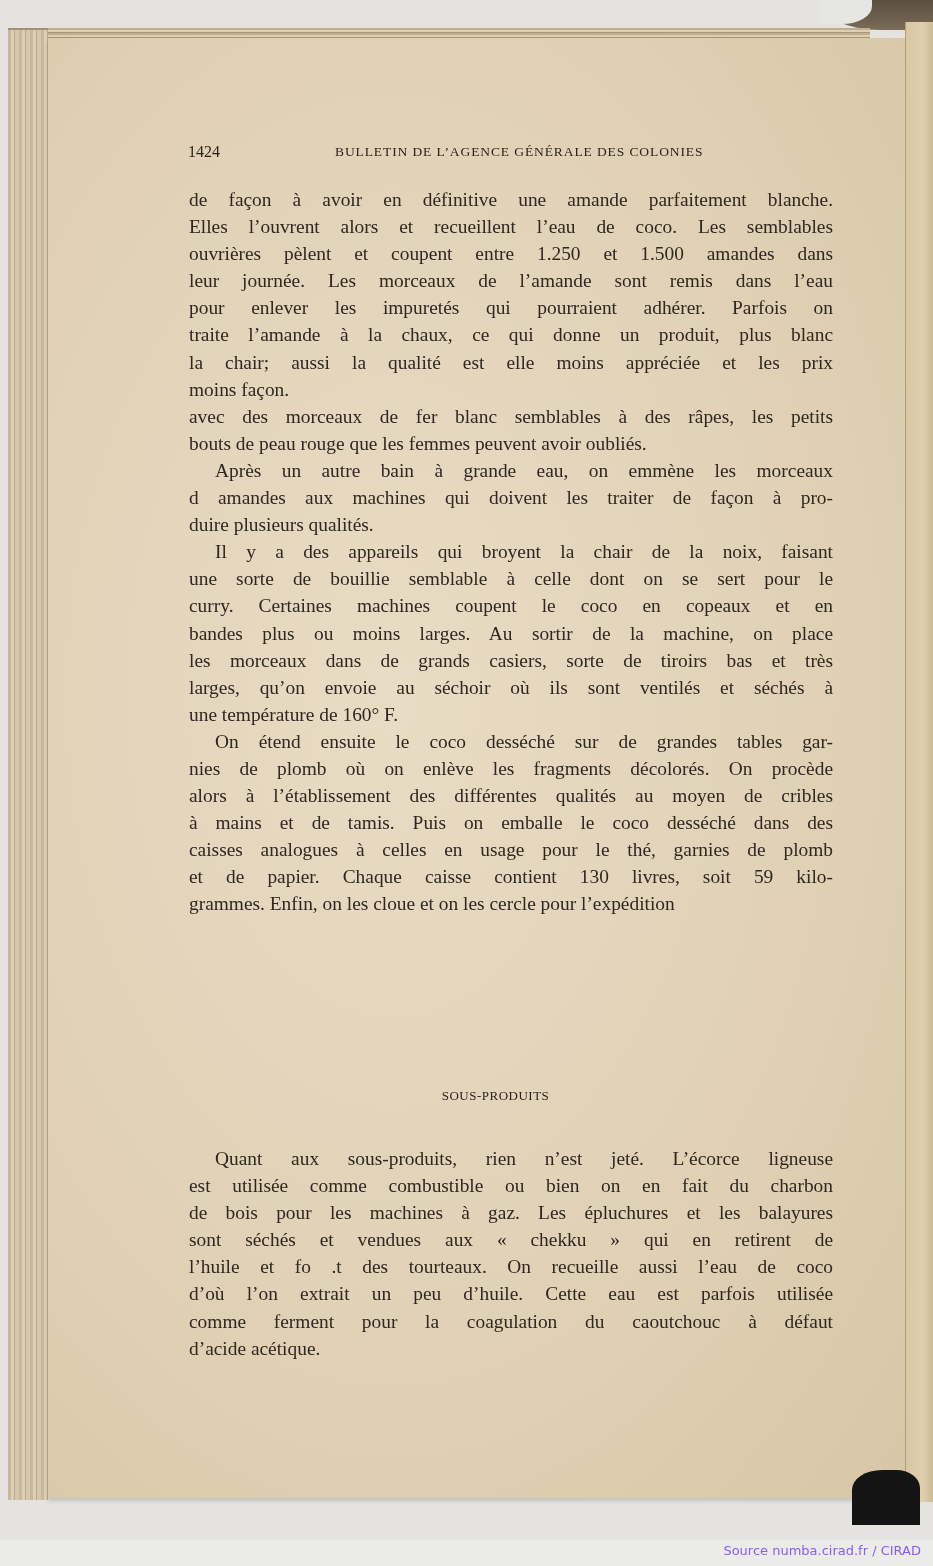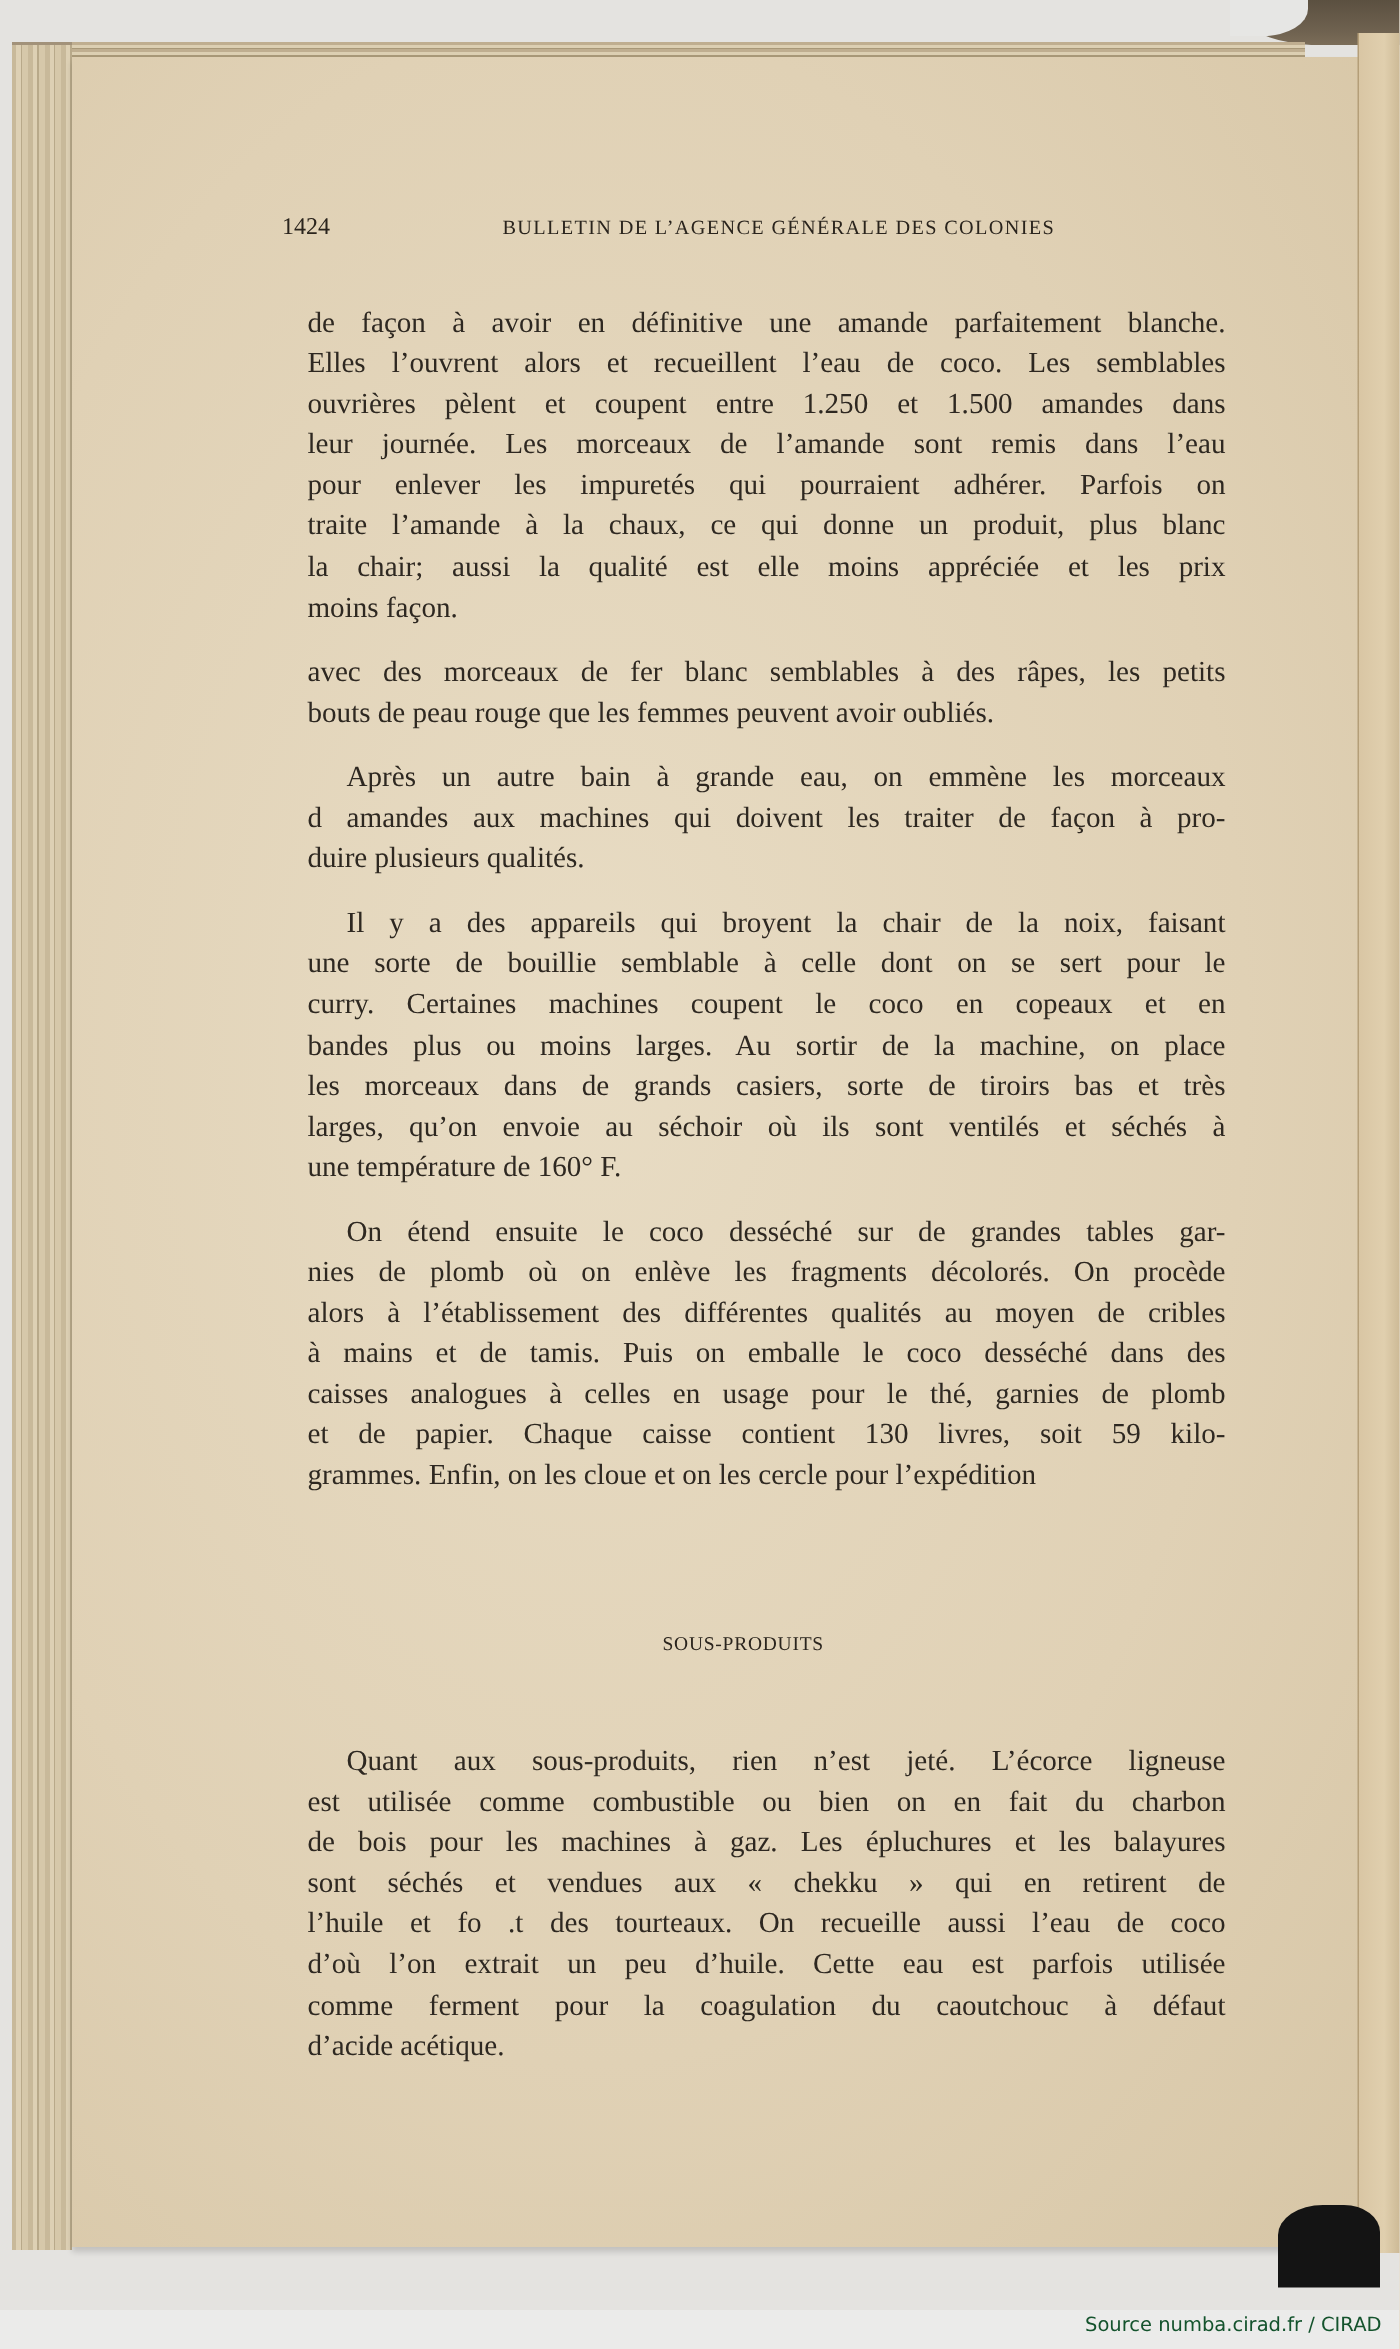--- a/index.html
+++ b/index.html
@@ -47,32 +47,32 @@
     font-size: 15px; color: #2a241d; letter-spacing: 0.6px;
     white-space: nowrap;
   }
   .running-head .pno { position: absolute; left: 0; top: 0; font-size: 16px; letter-spacing: 0; }
   .running-head .title { position: absolute; left: 111px; top: 1px; font-size: 13.5px; letter-spacing: 0.9px; margin-left: 36px; }
   .text-block {
     position: absolute; left: 189px; width: 644px;
     font-size: 19.4px; line-height: 27.1px; color: #2e2821;
     text-align: justify; text-align-last: justify;
   }
-  .text-block p { margin: 16px; }
+  .text-block p { margin: 0; }
   .line { display: block; white-space: nowrap; text-align-last: justify; height: 27.1px; }
   .line.last { text-align-last: left; }
   .indent { padding-left: 26px; }
   .section-heading {
     position: absolute; left: 0; width: 933px; top: 1088px;
     text-align: center; font-size: 13px; letter-spacing: 0.5px; color: #2a241d;
     padding-left: 58px; box-sizing: border-box;
   }
   .source-credit {
     position: absolute; right: 12px; top: 1543px;
-    font-family: "DejaVu Sans", sans-serif; font-size: 13px; color: #14532d;
+    font-family: "DejaVu Sans", sans-serif; font-size: 13px; color: #8b5cf6;
   }
 </style>
 </head>
 <body>
 
 <div class="scan-bg"></div>
 <div class="right-cover-top"></div>
 <div class="right-cover-top-light"></div>
 <div class="page-stack-top"></div>
 <div class="page-stack"></div>

